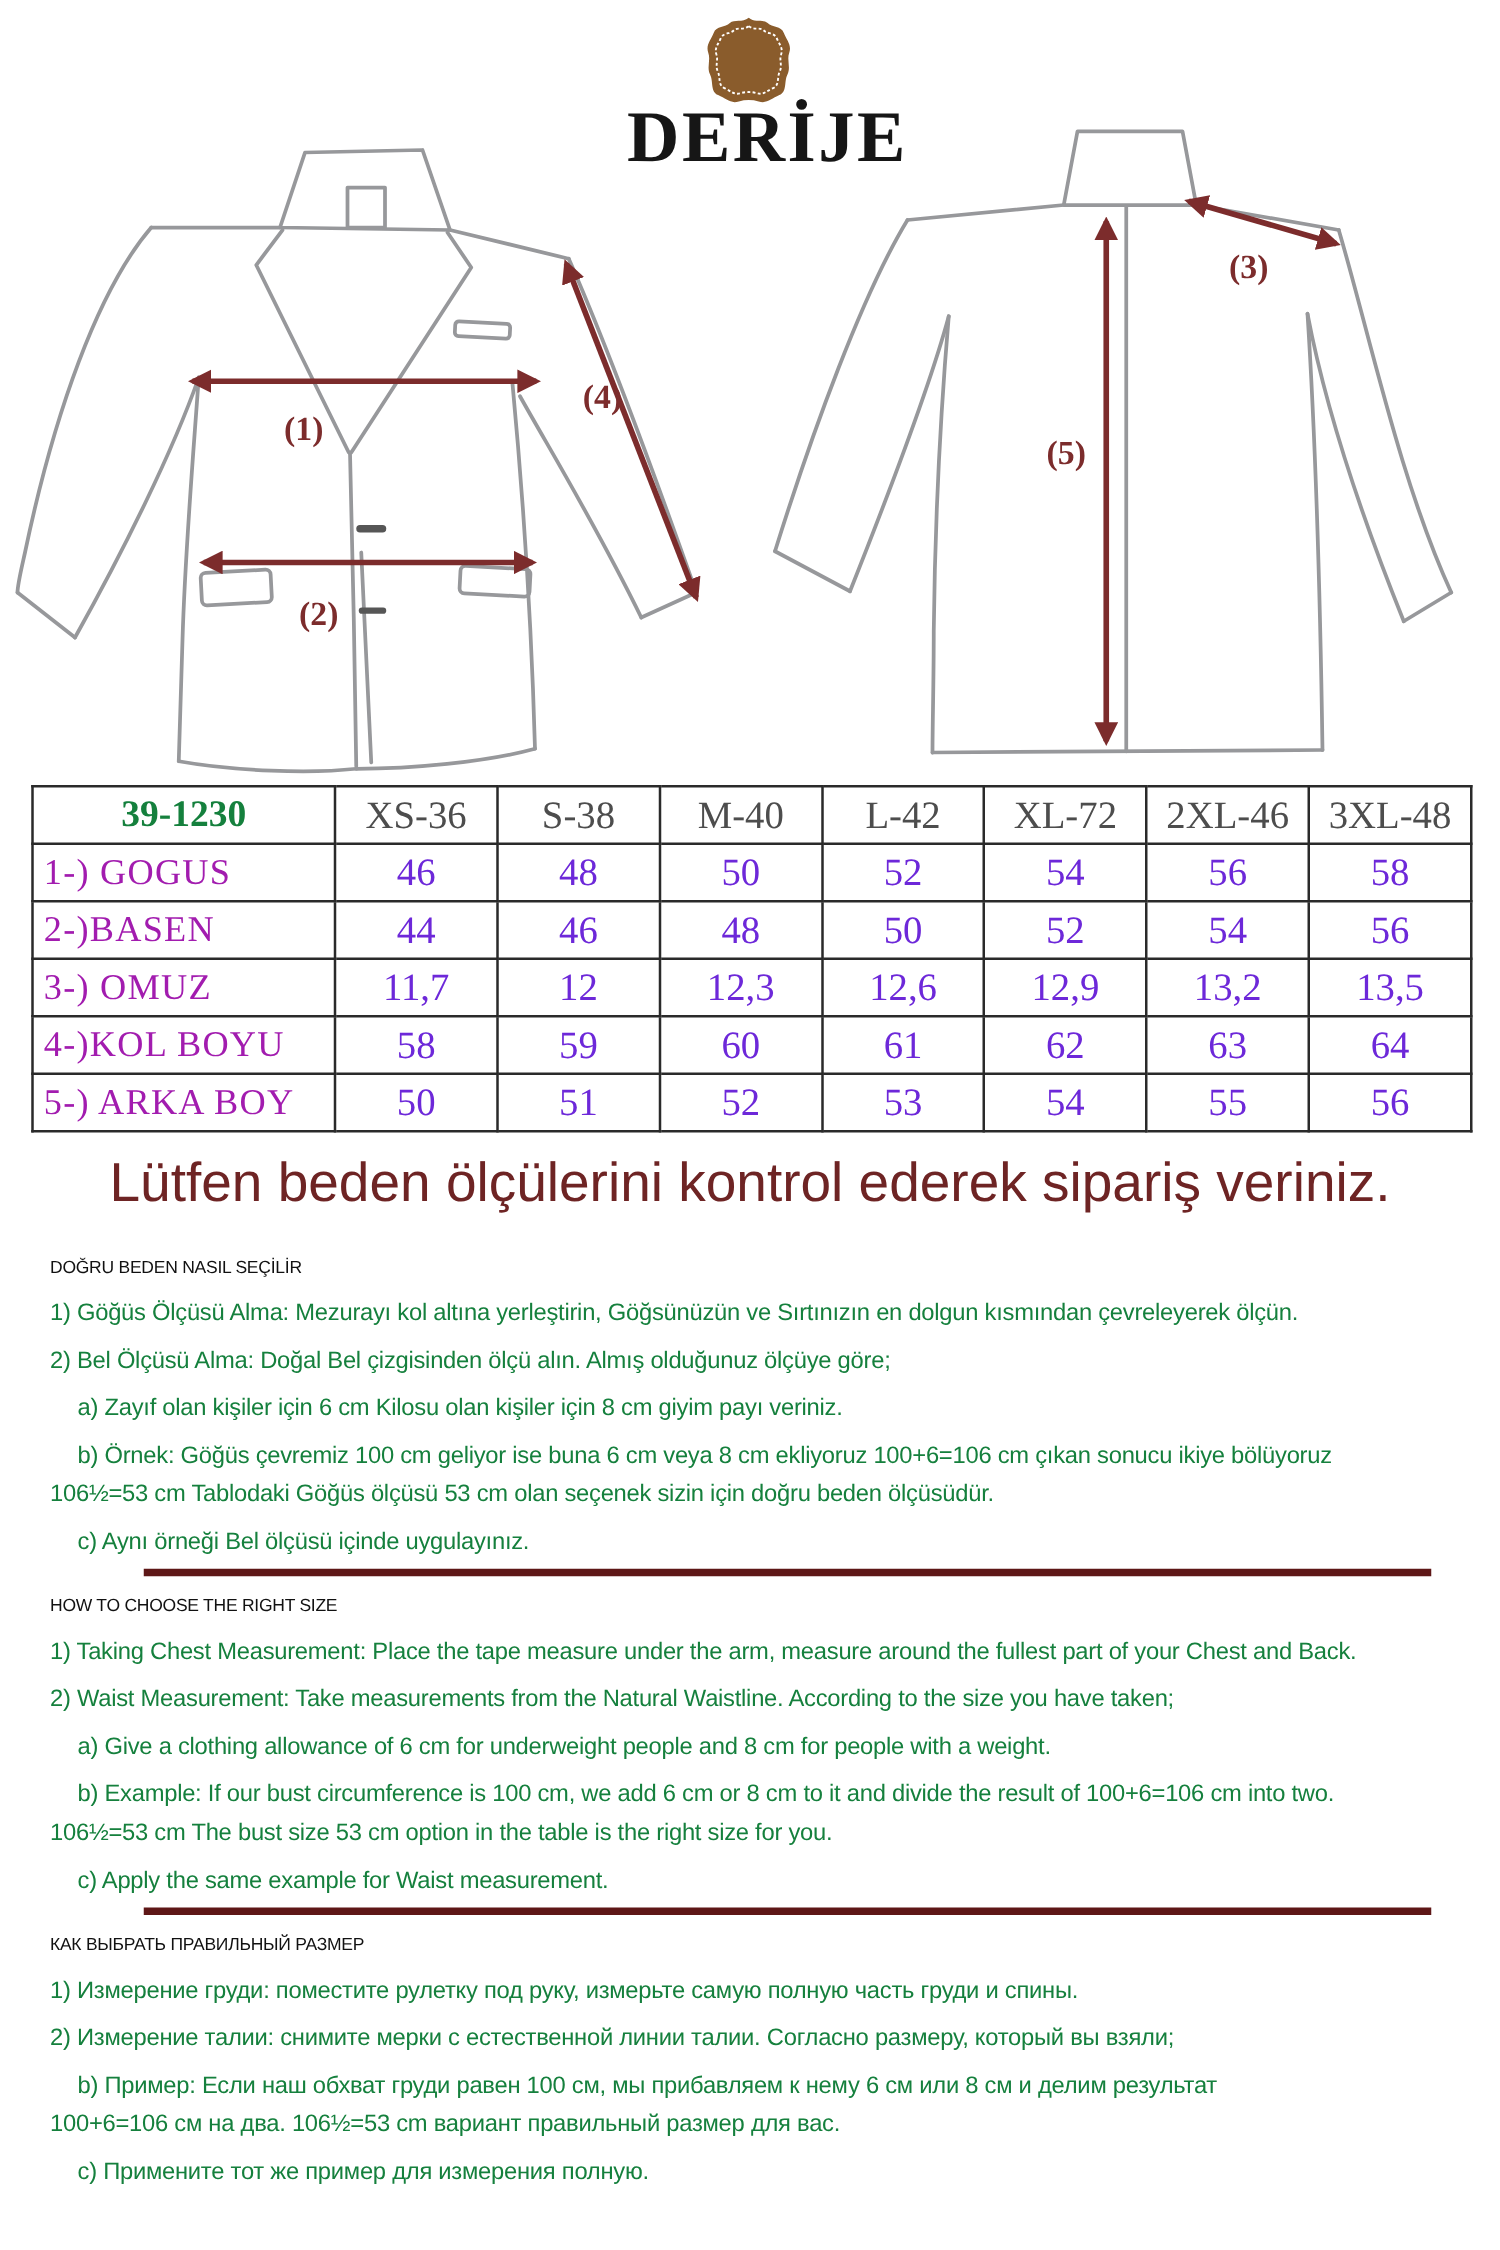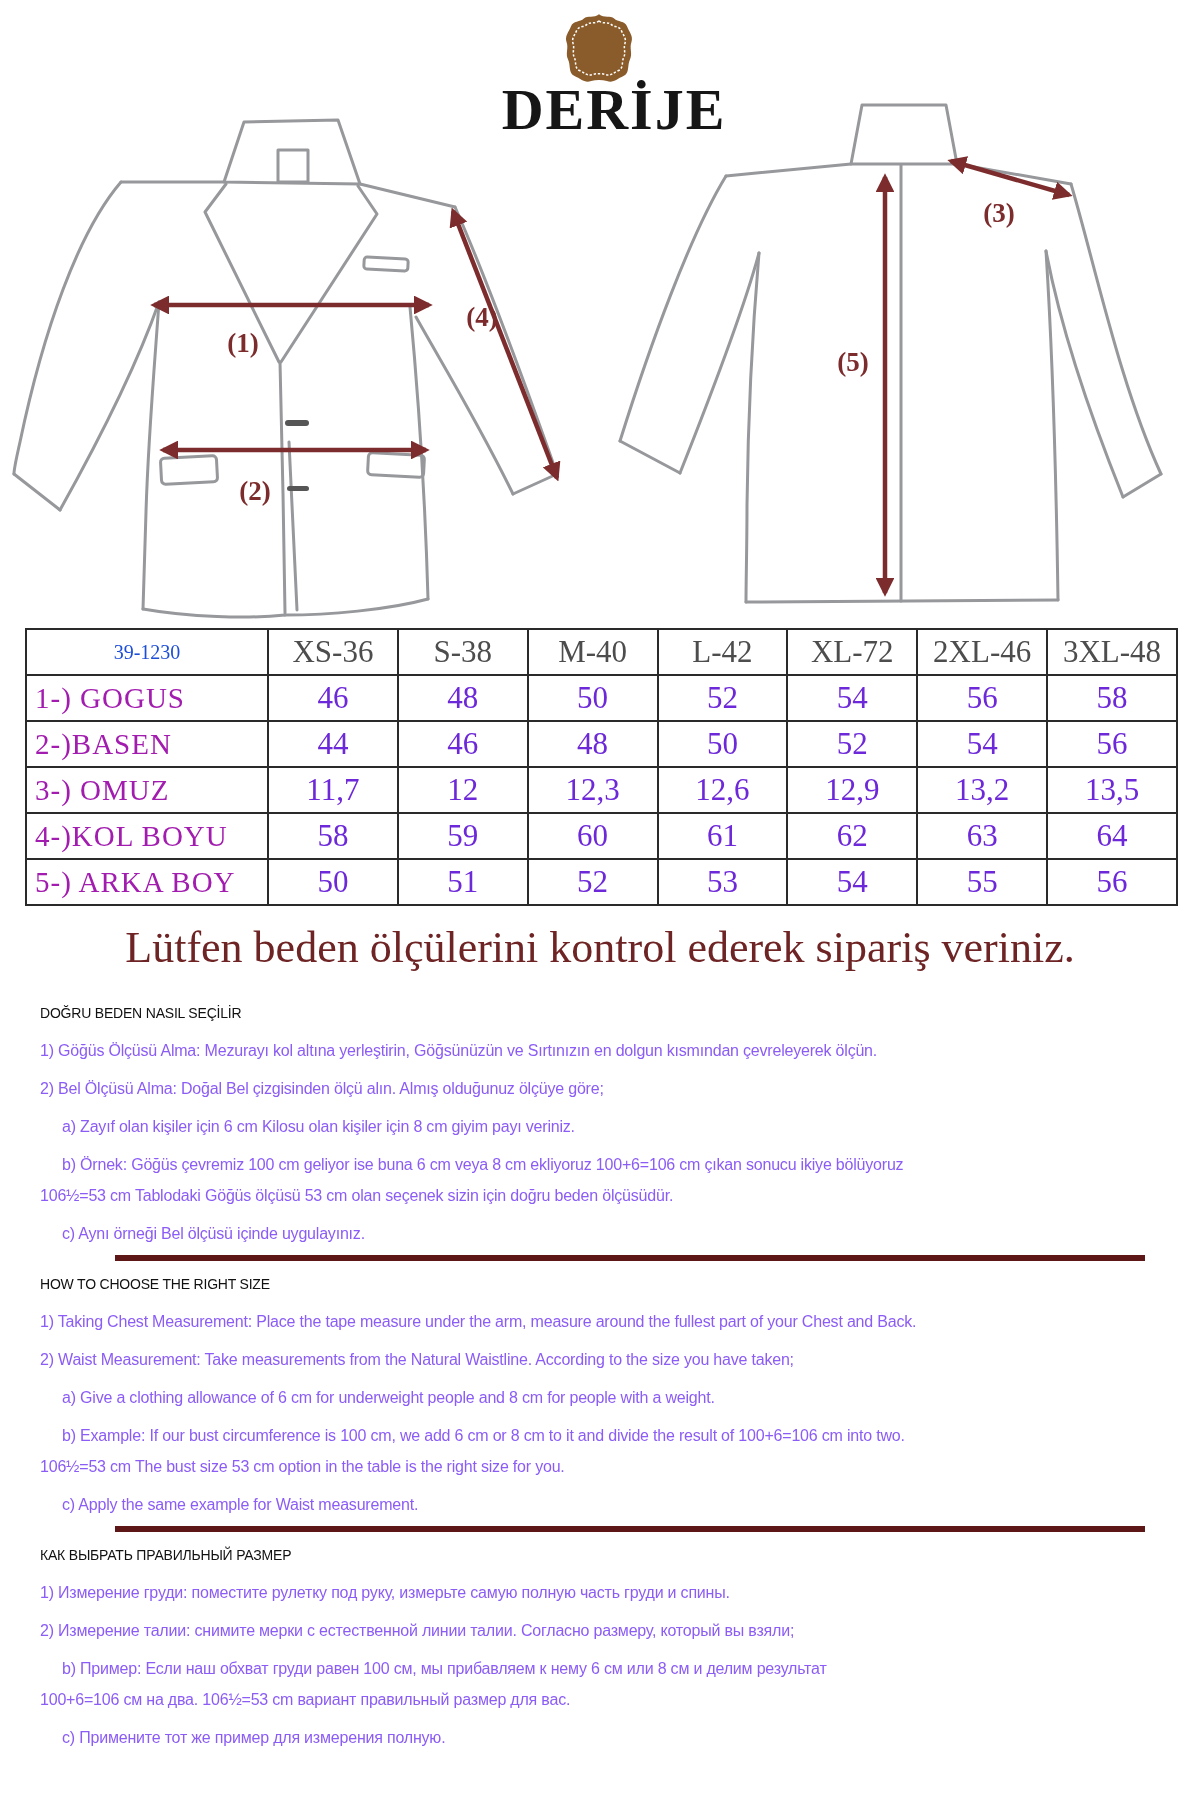--- a/index.html
+++ b/index.html
@@ -26,33 +26,33 @@
 
   .size-table{
     position:absolute;left:25px;top:628px;width:1153px;
     border-collapse:collapse;table-layout:fixed;
   }
   .size-table td{
     border:2px solid #2a2a2a;height:46px;text-align:center;vertical-align:middle;
     font-family:"Liberation Serif", serif;padding:0;
   }
   .size-table col.c-label{width:242px;}
-  .t-model{font-family:"Liberation Sans", sans-serif;font-weight:normal;font-size:20px;color:#1d4ed8;}
+  .t-model{font-family:"Liberation Sans", sans-serif;font-weight:bold;font-size:30px;color:#15803d;}
   .t-size{font-size:31px;color:#4d4d4d;}
   .t-label{font-size:29px;color:#a21caf;text-align:left !important;padding-left:8px !important;letter-spacing:1px;}
   .t-val{font-size:31px;color:#6d28d9;}
 
   .headline{
     position:absolute;left:0;top:922px;width:1200px;text-align:center;
-    font-family:Liberation Serif, serif;font-size:44px;color:var(--maroon);
+    font-family:Liberation Sans, sans-serif;font-size:44px;color:var(--maroon);
   }
 
   .instructions{position:absolute;left:40px;top:1002px;width:1118px;}
   .sec-heading{font-size:14px;line-height:22px;letter-spacing:-0.2px;color:#111;}
-  .line{font-size:16px;line-height:22px;letter-spacing:-0.2px;margin-top:16px;color:#8b5cf6;}
+  .line{font-size:19px;line-height:22px;letter-spacing:-0.2px;margin-top:16px;color:#15803d;}
   .line.indent{padding-left:22px;}
   .line.cont{margin-top:9px;}
   .divider{height:6px;background:var(--divider);margin:10px 0 12px 75px;width:1030px;}
   .section.after .sec-heading{margin-top:6px;}
 </style>
 </head>
 <body>
 
 <svg class="logo-patch" viewBox="0 0 100 100" aria-hidden="true">
   <path d="M50 3 C57 9 66 4 71 9 C76 14 86 12 89 20 C92 28 98 33 95 42 C92 50 97 58 93 66

